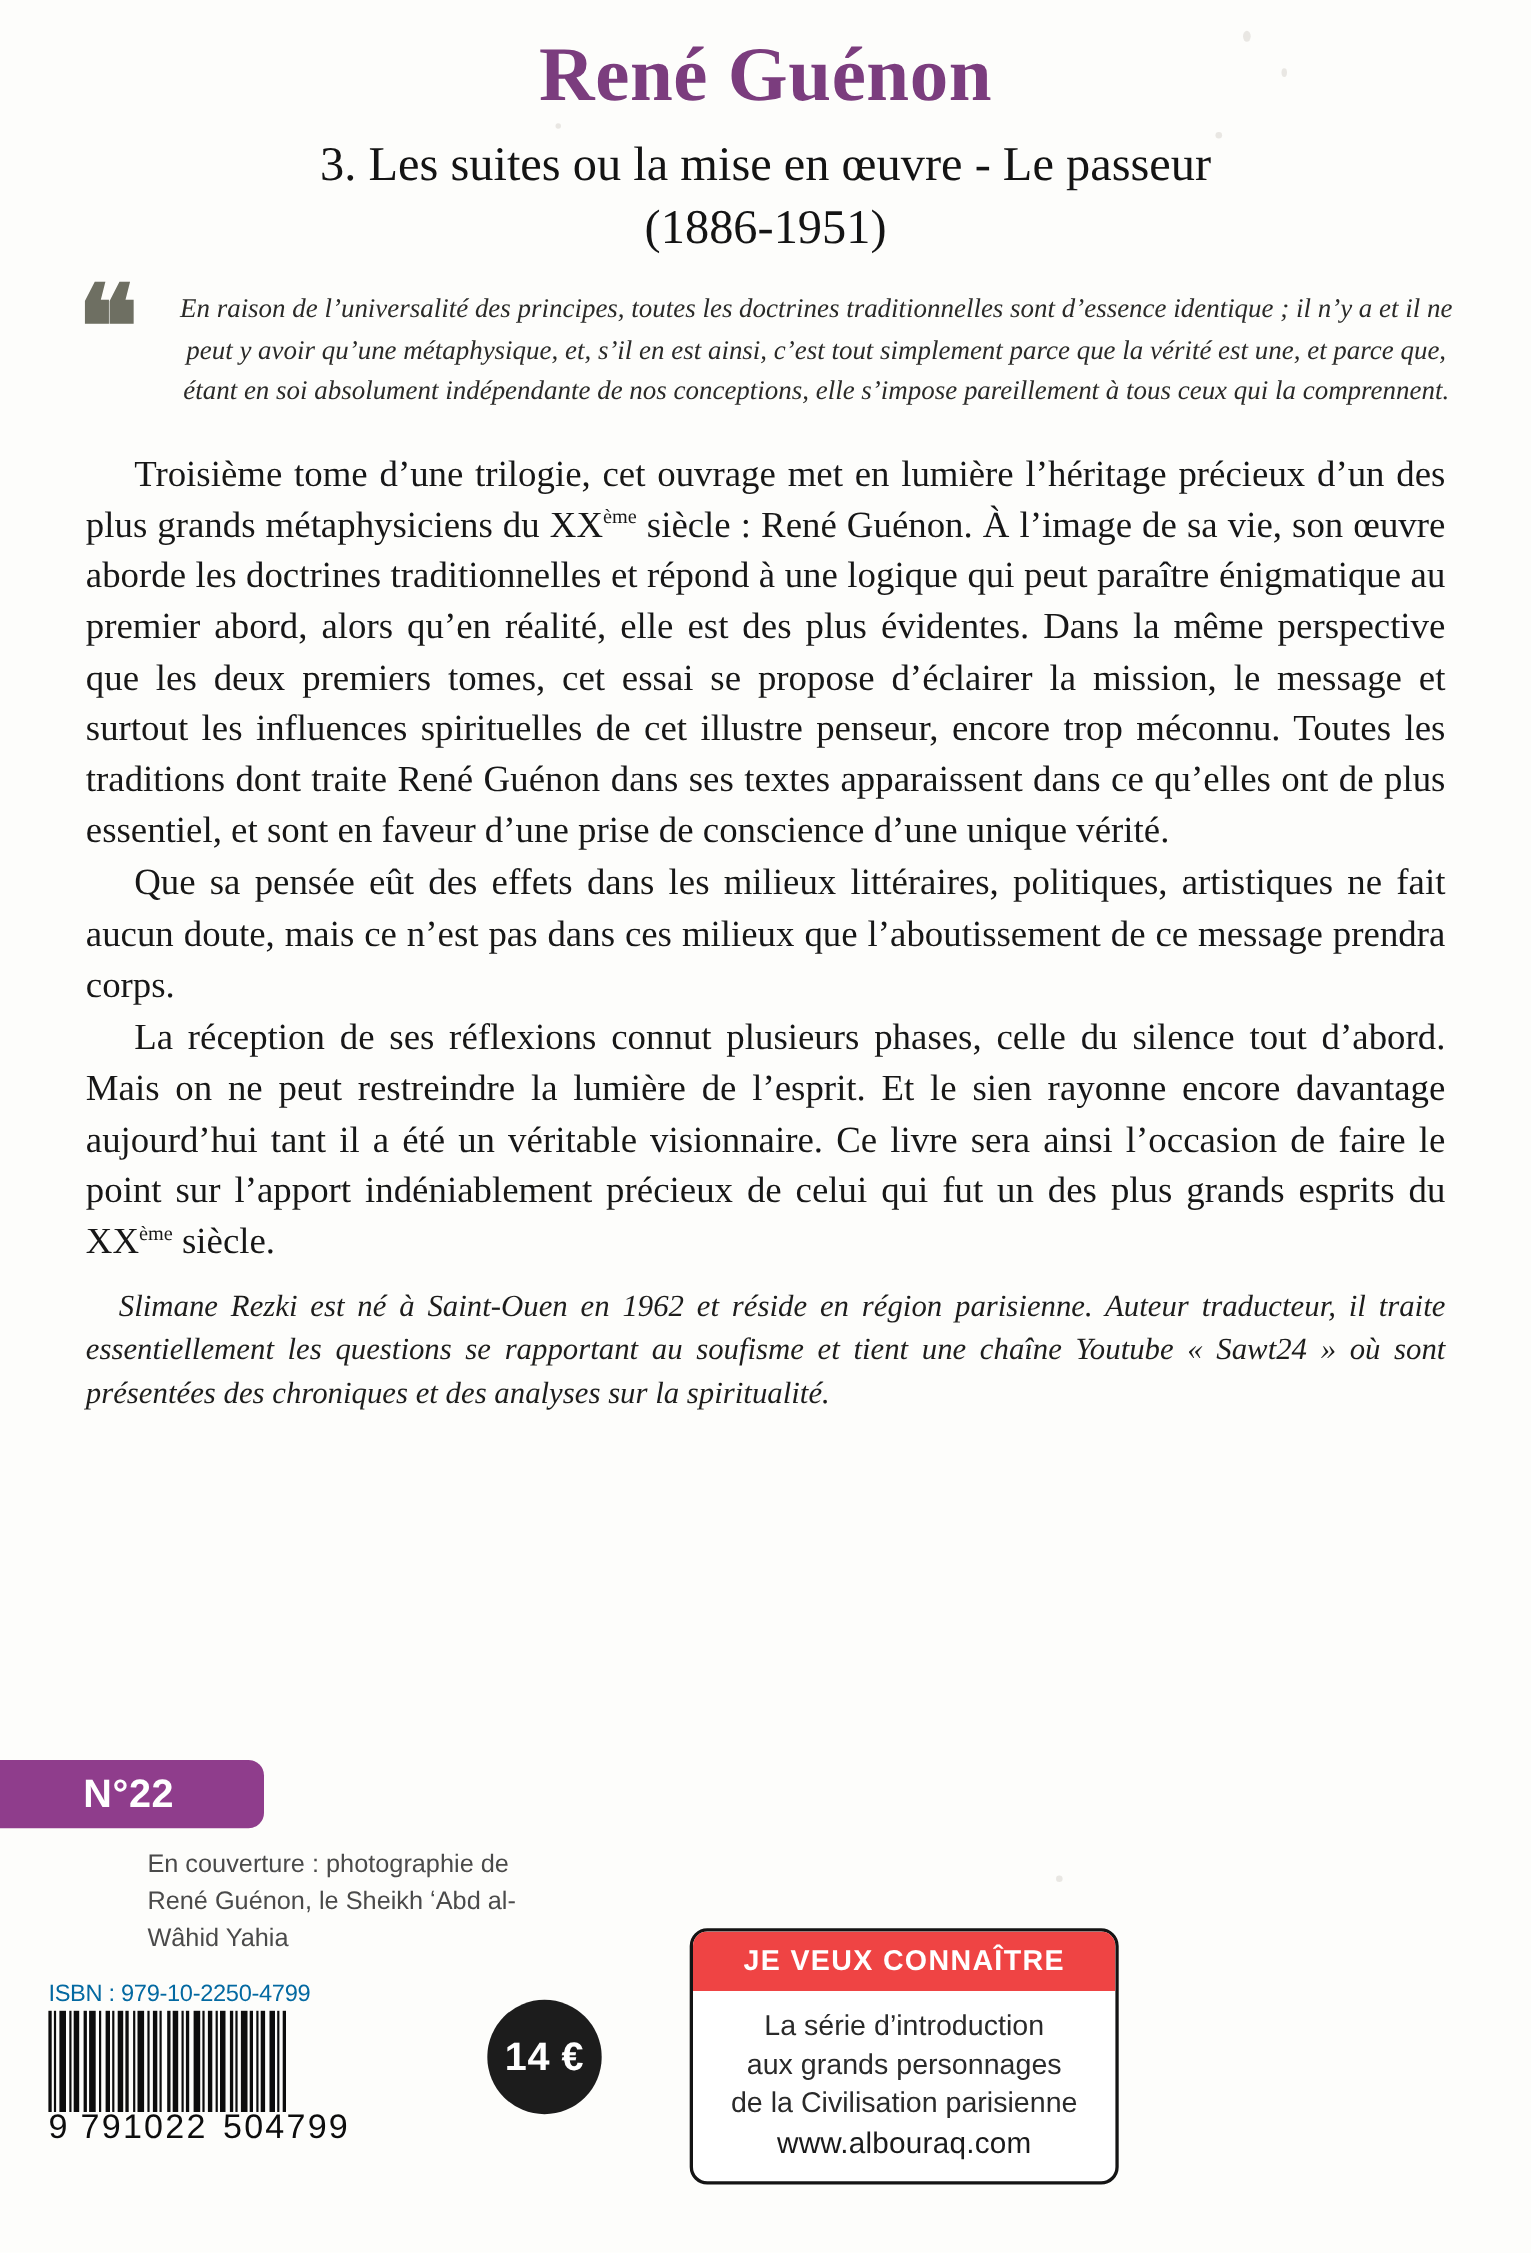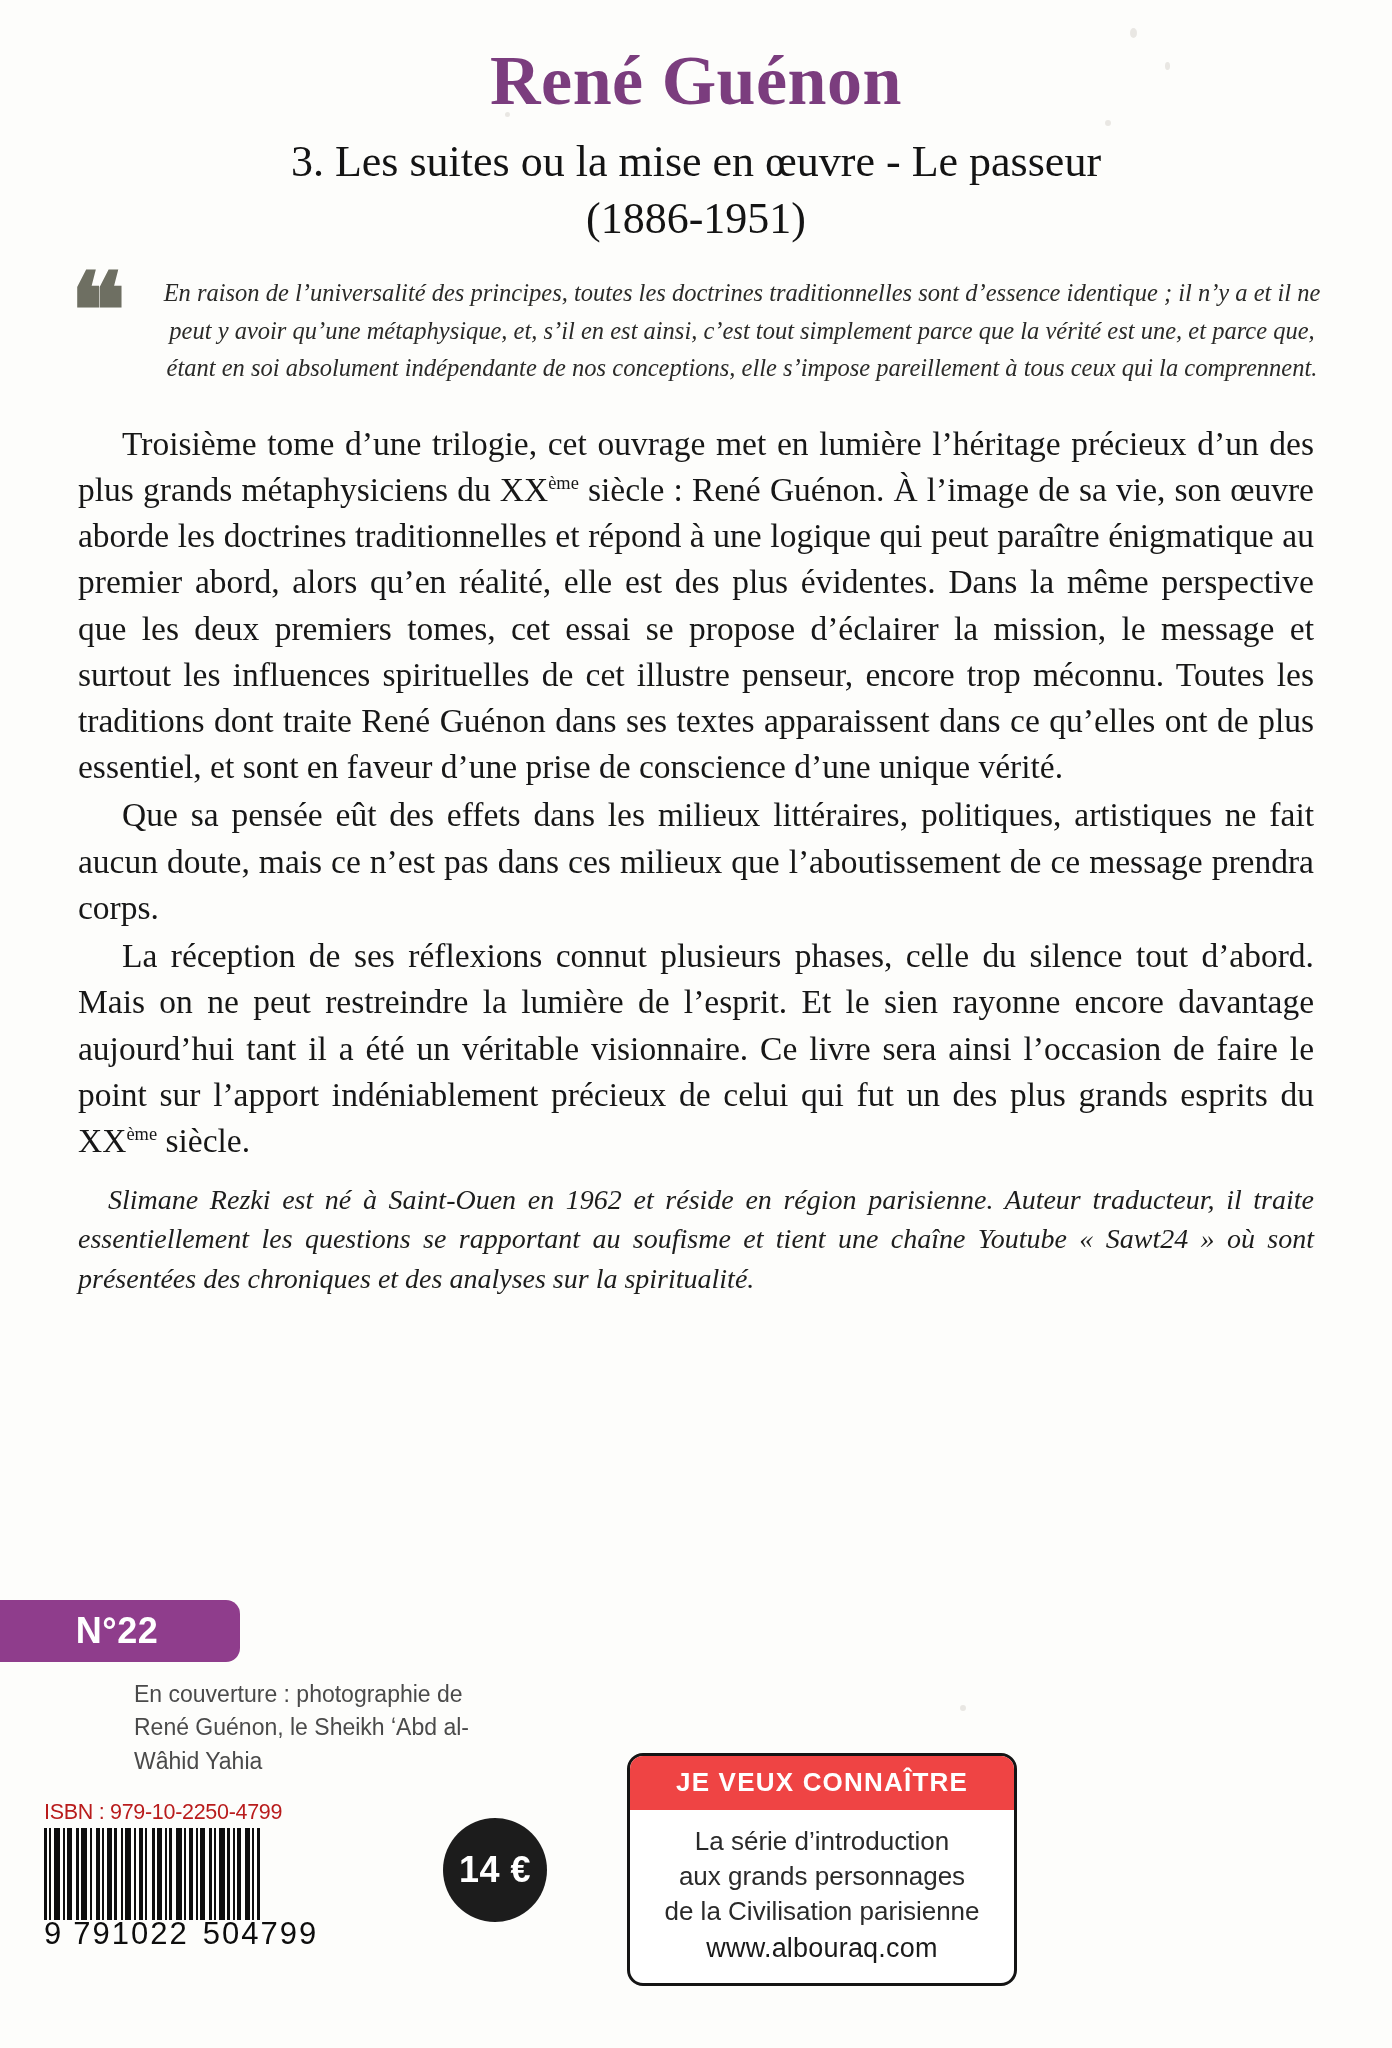--- a/index.html
+++ b/index.html
@@ -18,21 +18,21 @@
 
   
   .page {
     position: absolute;
     inset: 0;
     background: #fdfdfb;
   }
 
   
   .header {
-    padding-top: 44px;
+    padding-top: 32px;
     text-align: center;
   }
   .author-name {
     font-family: "Liberation Serif", serif;
     font-size: 70px;
     font-weight: 700;
     color: #7b3d7e;
     letter-spacing: 0.5px;
     line-height: 1.05;
     margin: 0;
@@ -155,21 +155,21 @@
 
   .isbn-area {
     position: absolute;
     left: 44px;
     top: 200px;
     width: 250px;
   }
   .isbn-label {
     font-family: "Liberation Sans", sans-serif;
     font-size: 21.5px;
-    color: #b91c1c;
+    color: #0369a1;
     margin-bottom: 3px;
     letter-spacing: -0.3px;
   }
   .barcode {
     display: flex;
     align-items: flex-end;
     height: 92px;
     width: 232px;
     gap: 0;
   }

